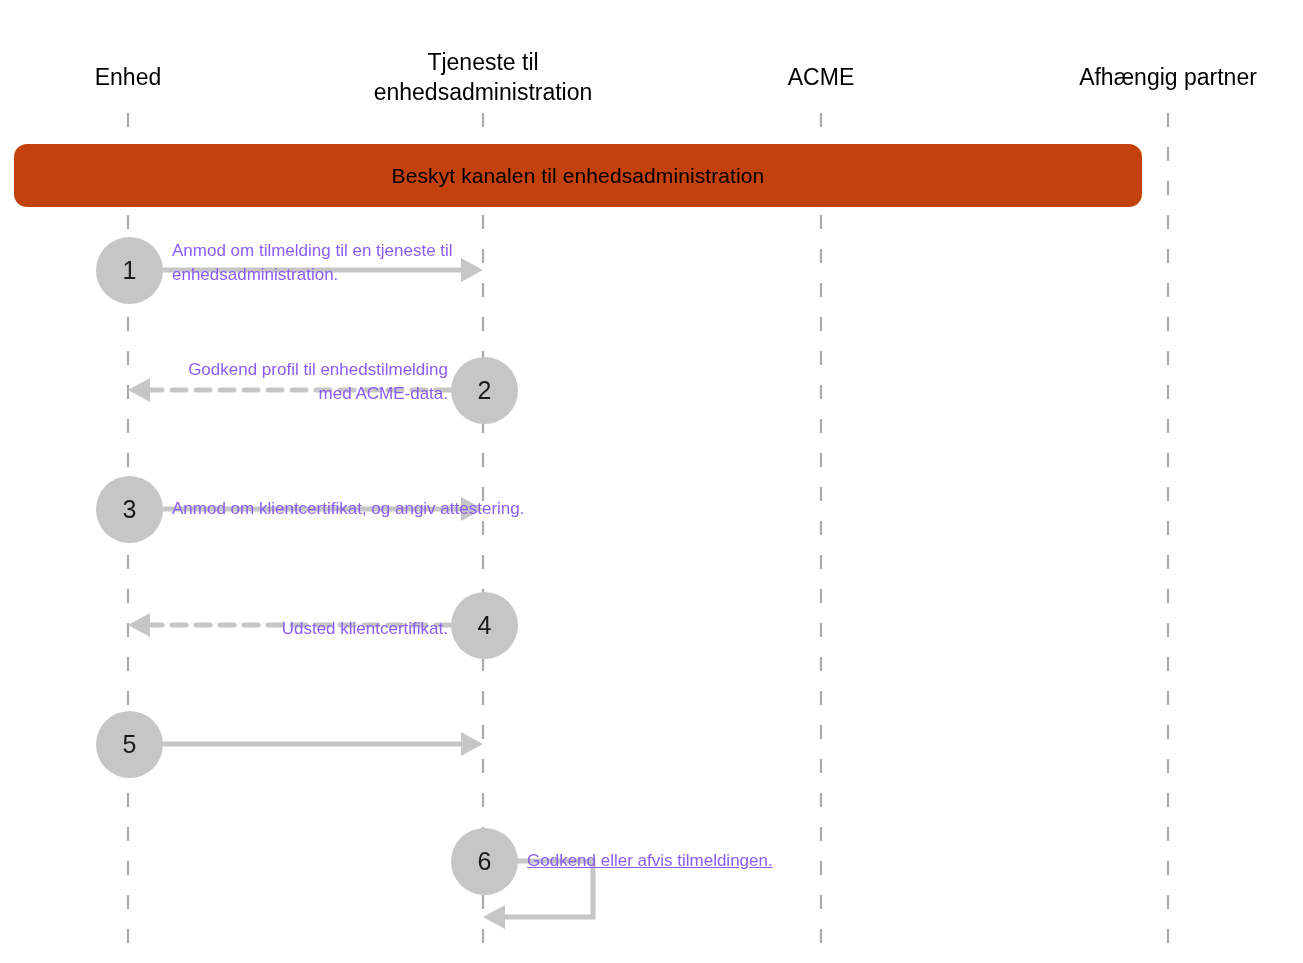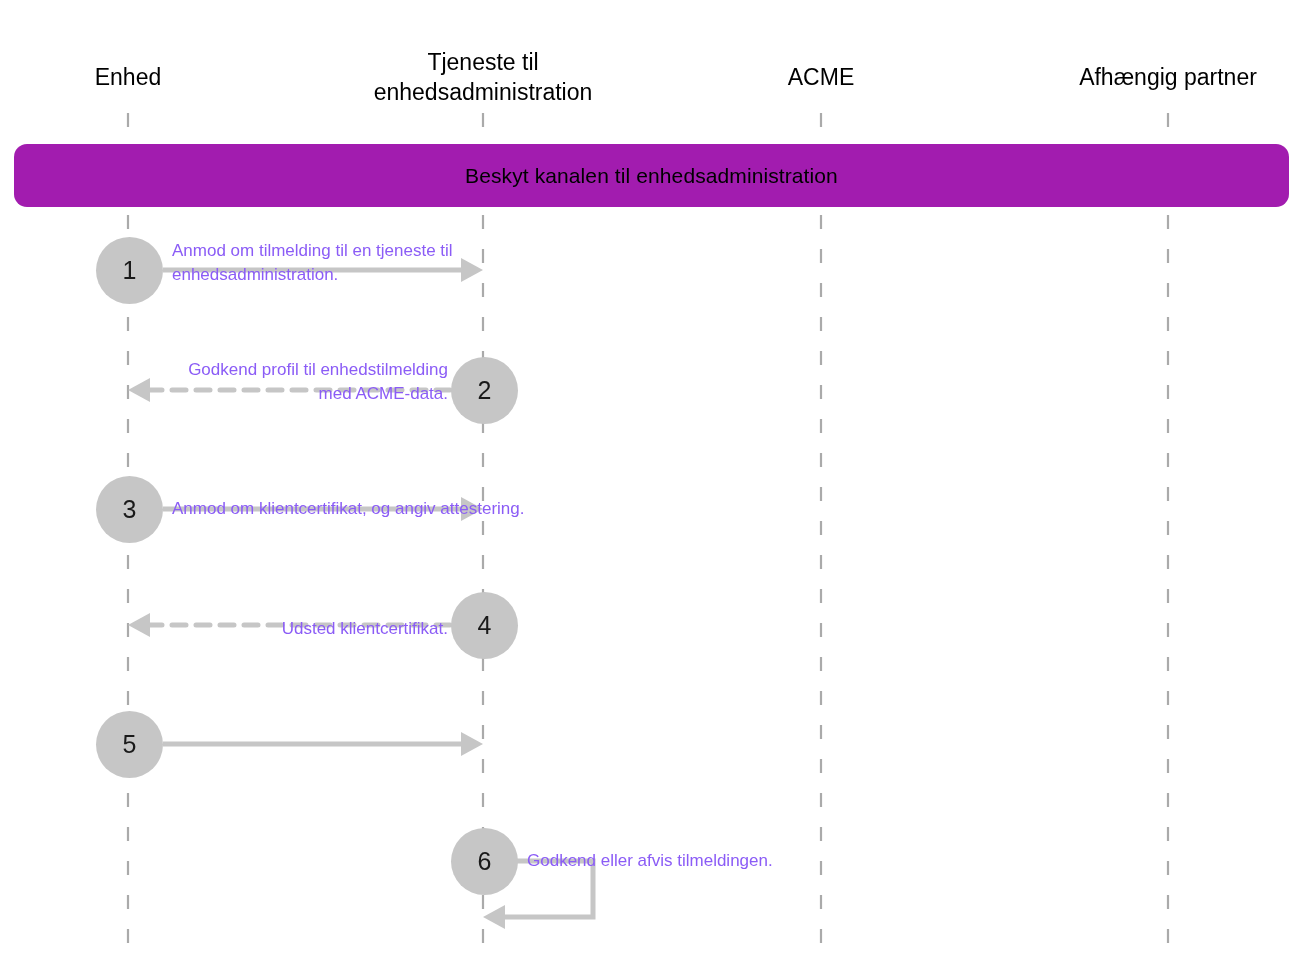--- a/index.html
+++ b/index.html
@@ -89,21 +89,21 @@
 
   <svg class="overlay" viewBox="0 0 1303 963">
     <g stroke="#AAAAAA" stroke-width="2.2" stroke-dasharray="14 20" fill="none">
       <line x1="128" y1="113" x2="128" y2="957"></line>
       <line x1="483" y1="113" x2="483" y2="957"></line>
       <line x1="821" y1="113" x2="821" y2="957"></line>
       <line x1="1168" y1="113" x2="1168" y2="957"></line>
     </g>
   </svg>
 
-  <div class="banner" style="left:14px; top:144px; width:1275px; height:63px; background:#a21caf;">
+  <div class="banner" style="left:14px; top:144px; width:1128px; height:63px; background:#c2410c;">
     <span class="banner-label">Beskyt kanalen til enhedsadministration</span>
   </div>
 
   <svg class="overlay" viewBox="0 0 1303 963">
 
     <g fill="#C6C6C6" stroke="none">
       <rect x="163" y="267.5" width="299" height="5" fill="#C6C6C6"></rect>
       <polygon points="461,258 483,270 461,282" fill="#C6C6C6"></polygon>
     </g>
 
@@ -140,21 +140,21 @@
   <div class="msg-label align-right" style="left:100px; top:334px; width:348px;">
     <span>Godkend profil til enhedstilmelding
 med ACME-data.</span>
   </div>
   <div class="msg-label align-left" style="left:172px; top:473px; width:480px;">
     <span>Anmod om klientcertifikat, og angiv attestering.</span>
   </div>
   <div class="msg-label align-right" style="left:150px; top:593px; width:298px;">
     <span>Udsted klientcertifikat.</span>
   </div>
-  <div class="msg-label align-left" style="left:527px; top:825px; width:420px;">
+  <div class="msg-label align-left" style="left:527px; top:825px; width:420px;text-decoration:underline;">
     <span>Godkend eller afvis tilmeldingen.</span>
   </div>
 
   <div class="step-circle" style="left:96px; top:237px; width:67px; height:67px; background:#C6C6C6;">
     <span>1</span>
   </div>
   <div class="step-circle" style="left:451px; top:357px; width:67px; height:67px; background:#C6C6C6;">
     <span>2</span>
   </div>
   <div class="step-circle" style="left:96px; top:476px; width:67px; height:67px; background:#C6C6C6;">

